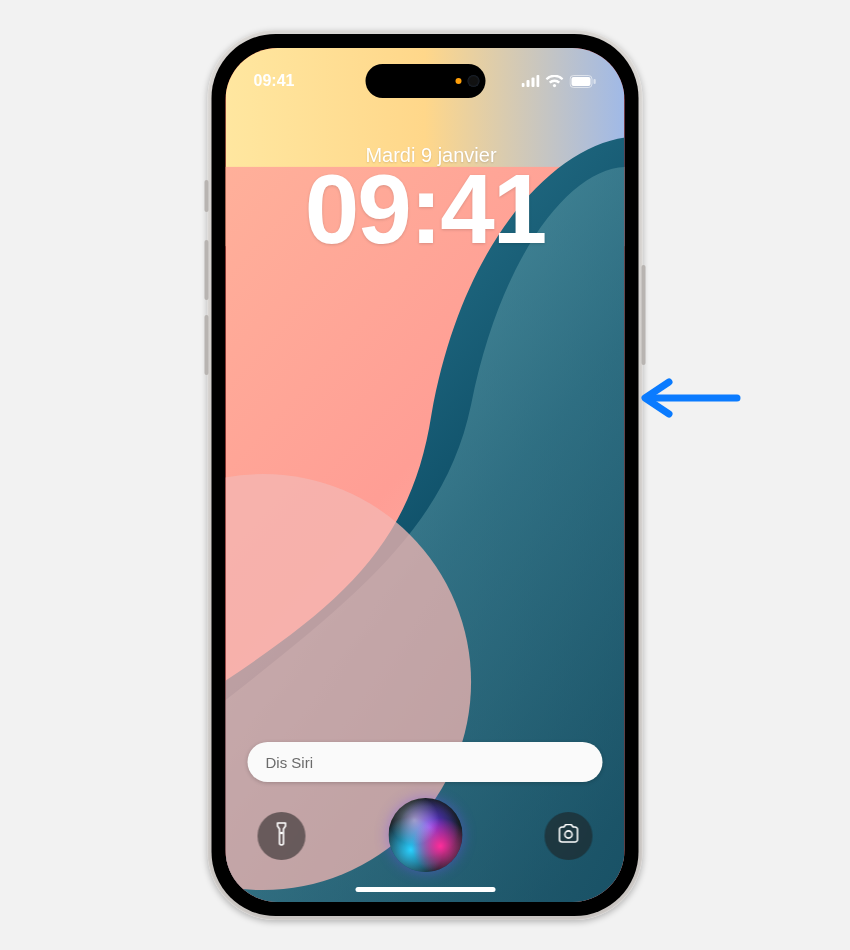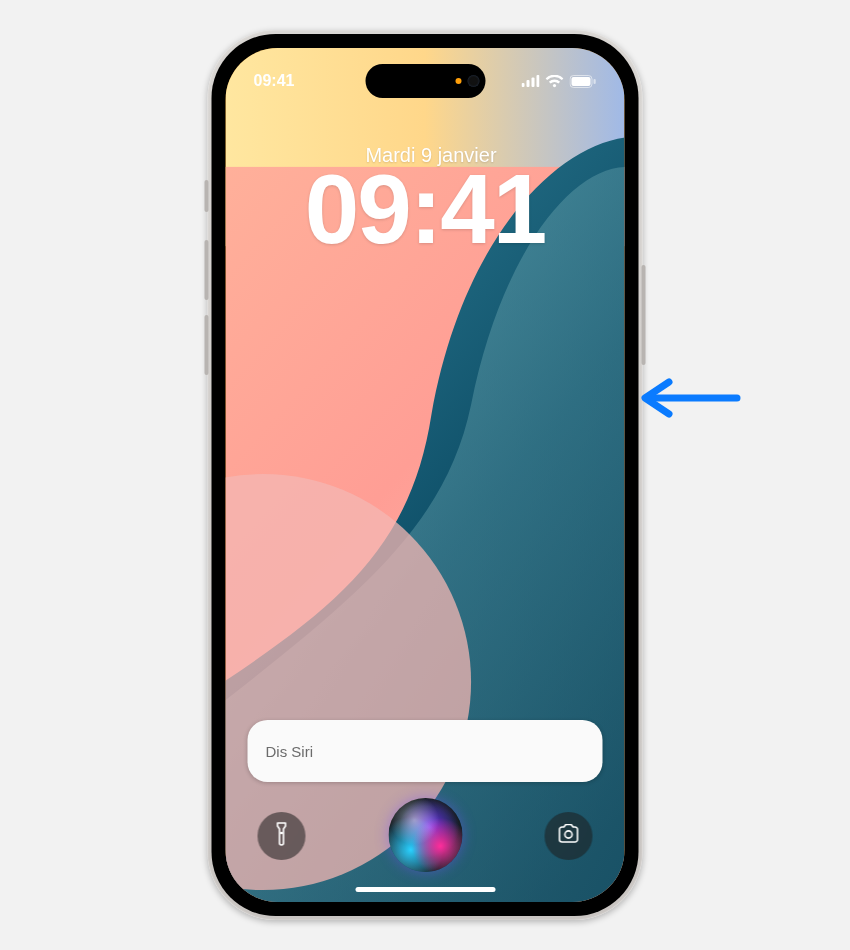--- a/index.html
+++ b/index.html
@@ -47,21 +47,21 @@
   .btn-volup  { left: -3px; top: 210px; width: 4px; height: 60px; }
   .btn-voldn  { left: -3px; top: 285px; width: 4px; height: 60px; }
   .btn-power  { right: -3px; top: 235px; width: 4px; height: 100px; }
 
   
   .screen {
     position: absolute;
     inset: 14px;
     border-radius: 52px;
     overflow: hidden;
-    background: #a16207;
+    background: #b91c1c;
   }
   .wallpaper { position:absolute; inset:0; width:100%; height:100%; }
 
   
   .island {
     position: absolute;
     top: 16px;
     left: 50%;
     transform: translateX(-50%);
     width: 120px;
@@ -123,21 +123,21 @@
   .siri-pill {
     position: absolute;
     left: 22px;
     right: 22px;
     bottom: 120px;
     height: 40px;
     background: #fafafa;
     border-radius: 20px;
     display: flex;
     align-items: center;
-    padding: 11px 18px;
+    padding: 0 18px;
     color: #6b6b6b;
     font-size: 15px;
     box-shadow: 0 1px 4px rgba(0,0,0,.2);
   }
 
   
   .qa {
     position: absolute;
     bottom: 42px;
     width: 48px;

